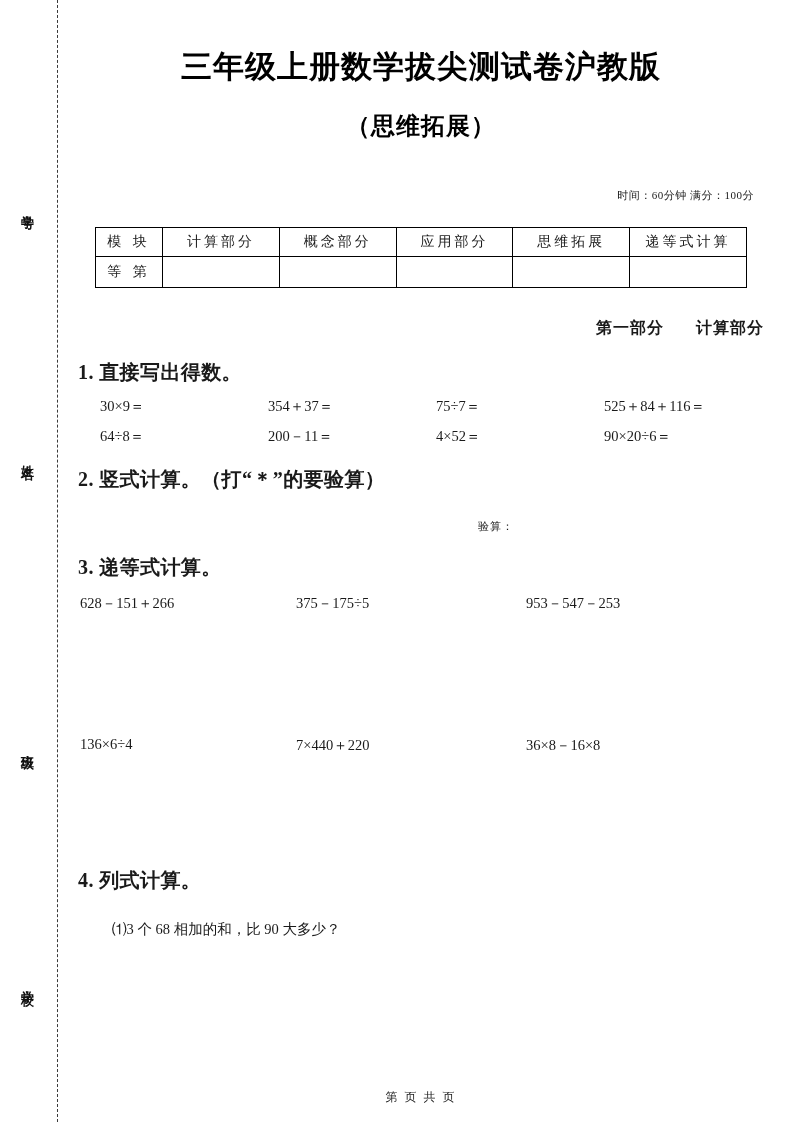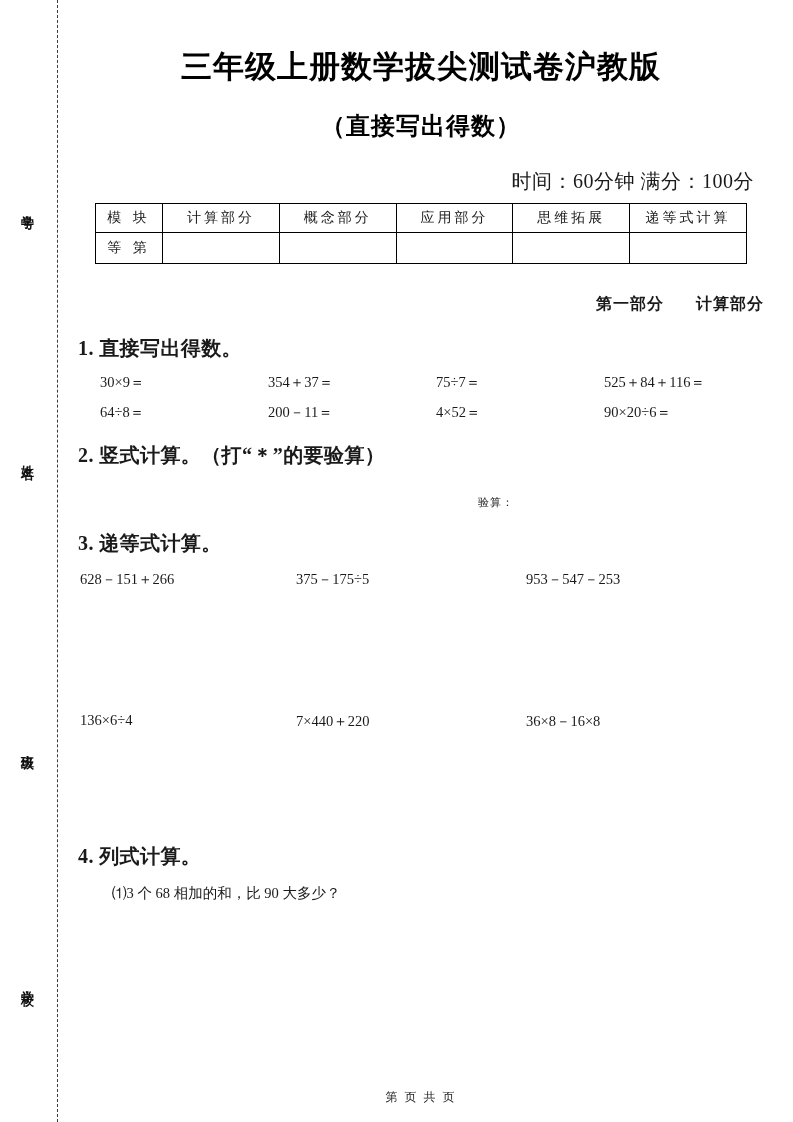--- a/index.html
+++ b/index.html
@@ -64,31 +64,31 @@
     margin-top: 22px;
     text-align: center;
     font-family: "Liberation Sans", sans-serif;
     font-weight: bold;
     font-size: 24px;
     letter-spacing: 1px;
     color: #000;
   }
 
   .meta-line {
-    margin-top: 26px;
+    margin-top: 46px;
     text-align: right;
     padding-right: 10px;
-    font-size: 20px;
+    font-size: 11px;
     font-family: "Liberation Serif", serif;
     letter-spacing: 0.5px;
   }
 
   
   table.score {
-    margin-top: 8px;
+    margin-top: 24px;
     margin-left: 17px;
     border-collapse: collapse;
     width: 652px;
     table-layout: fixed;
   }
   table.score td {
     border: 1px solid #000;
     height: 28px;
     text-align: center;
     vertical-align: middle;
@@ -154,21 +154,21 @@
     padding-left: 400px;
     font-size: 11px;
     font-family: "Liberation Serif", serif;
     letter-spacing: 1px;
   }
 
   .spacer-a { height: 110px; }
   .spacer-b { height: 92px; }
 
   .subq {
-    margin-top: 14px;
+    margin-top: 26px;
     padding-left: 34px;
     font-size: 14.5px;
     font-family: "Liberation Serif", serif;
   }
 
   .footer {
     position: absolute;
     left: 0;
     bottom: 24px;
     width: 686px;
@@ -184,21 +184,21 @@
 <div class="fold-line"></div>
 
 <div class="vlabel v1">学号：</div>
 <div class="vlabel v2">姓名：</div>
 <div class="vlabel v3">班级：</div>
 <div class="vlabel v4">学校：</div>
 
 <div class="page">
 
   <div class="title-main">三年级上册数学拔尖测试卷沪教版</div>
-  <div class="title-sub">（直接写出得数）</div>
+  <div class="title-sub">（思维拓展）</div>
 
   <div class="meta-line">时间：60分钟  满分：100分</div>
 
   <table class="score">
     <tbody>
         <tr class="row1">
       <td class="lbl">模 块</td>
       <td>计算部分</td>
       <td>概念部分</td>
       <td>应用部分</td>

